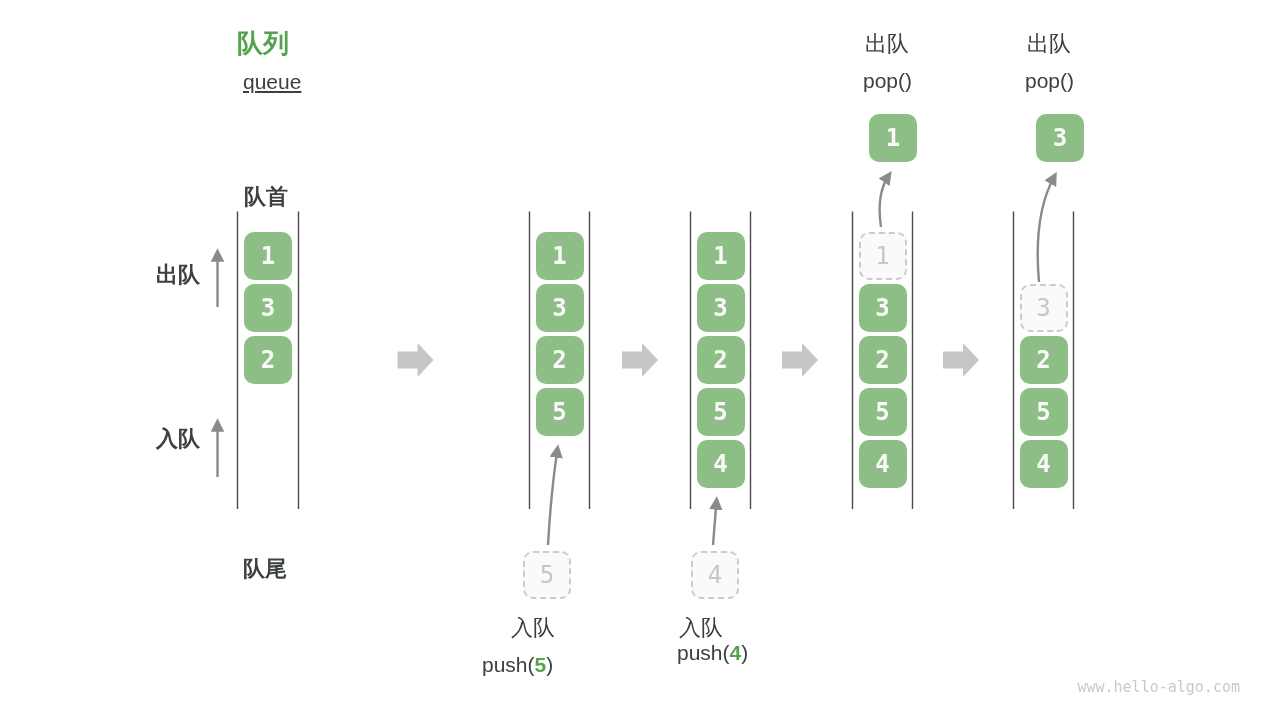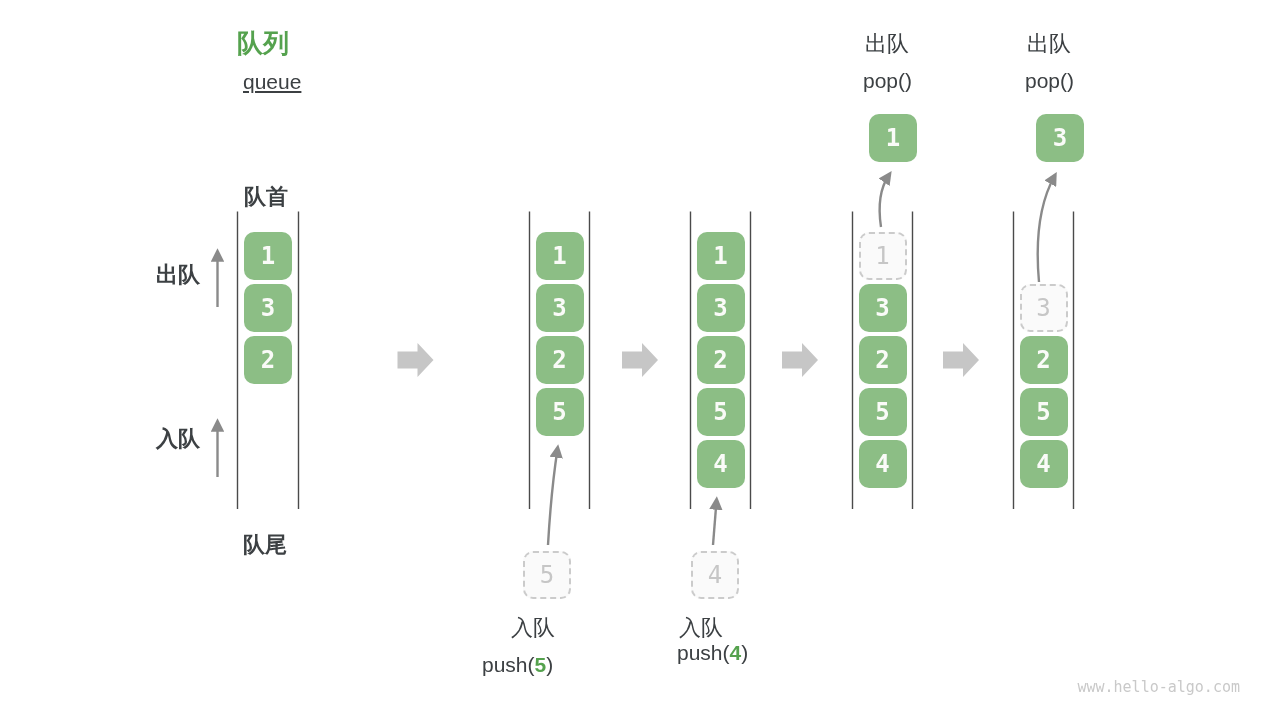--- a/index.html
+++ b/index.html
@@ -68,21 +68,21 @@
     <path class="thin" d="M 713 545 Q 715 520 716.5 501" marker-end="url(#ah)"></path>
 
     <path class="thin" d="M 881 227 Q 876 194 889 175" marker-end="url(#ah)"></path>
     <path class="thin" d="M 1039 282 Q 1033 215 1054.5 176" marker-end="url(#ah)"></path>
   </svg>
 
   <div class="abs title-zh" style="left:237px;top:26px;">队列</div>
   <div class="abs title-en" style="left:243px;top:68px;text-decoration:underline;">queue</div>
 
   <div class="abs zh-bold" style="left:244px;top:150px;margin-top:32px;">队首</div>
-  <div class="abs zh-bold" style="left:243px;top:530px;">队尾</div>
+  <div class="abs zh-bold" style="left:243px;top:554px;">队尾</div>
   <div class="abs zh-bold" style="left:156px;top:260px;">出队</div>
   <div class="abs zh-bold" style="left:156px;top:424px;">入队</div>
 
   <div class="abs op-zh" style="left:865px;top:27px;">出队</div>
   <div class="abs op-code" style="left:863px;top:64px;">pop()</div>
   <div class="abs op-zh" style="left:1027px;top:27px;">出队</div>
   <div class="abs op-code" style="left:1025px;top:64px;">pop()</div>
 
   <div class="abs op-zh" style="left:511px;top:611px;">入队</div>
   <div class="abs op-code" style="left:482px;top:648px;"><span>push(</span><span class="arg-green">5</span><span>)</span></div>

